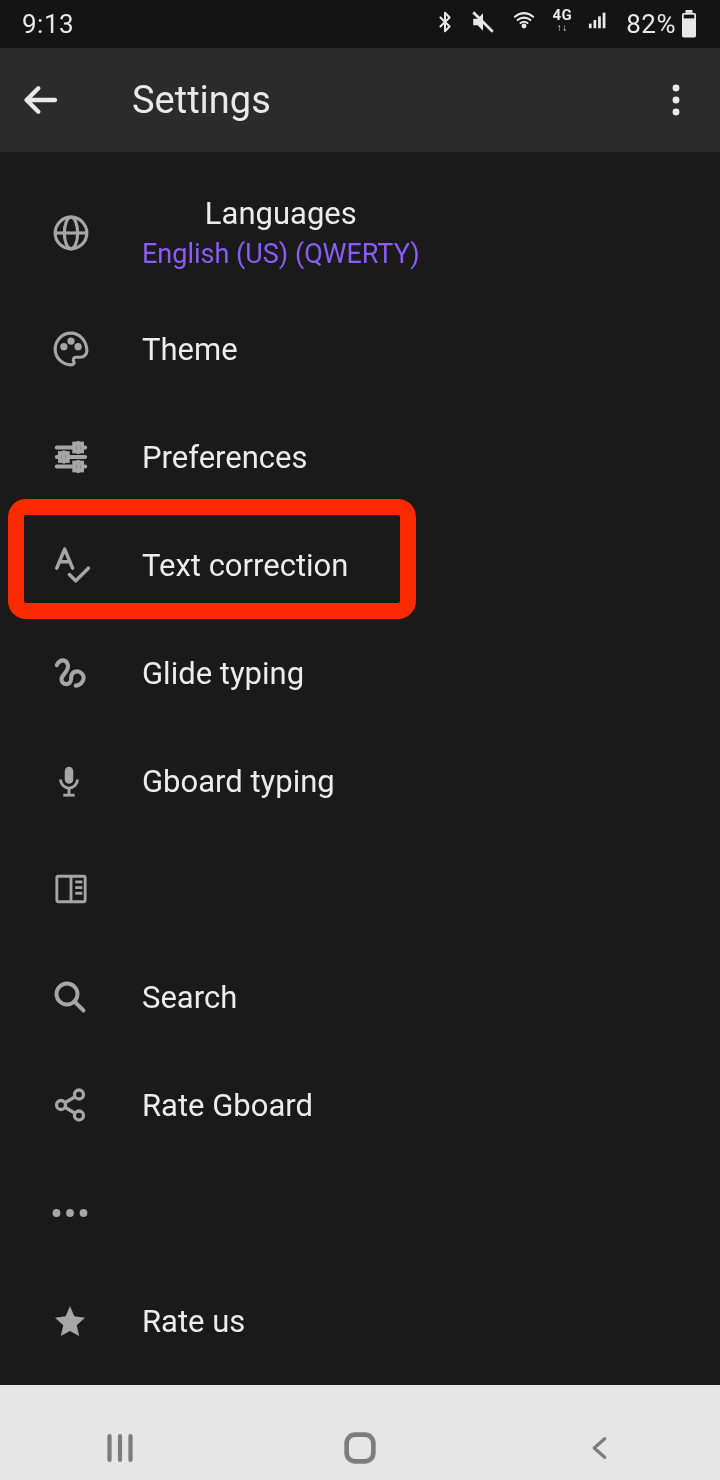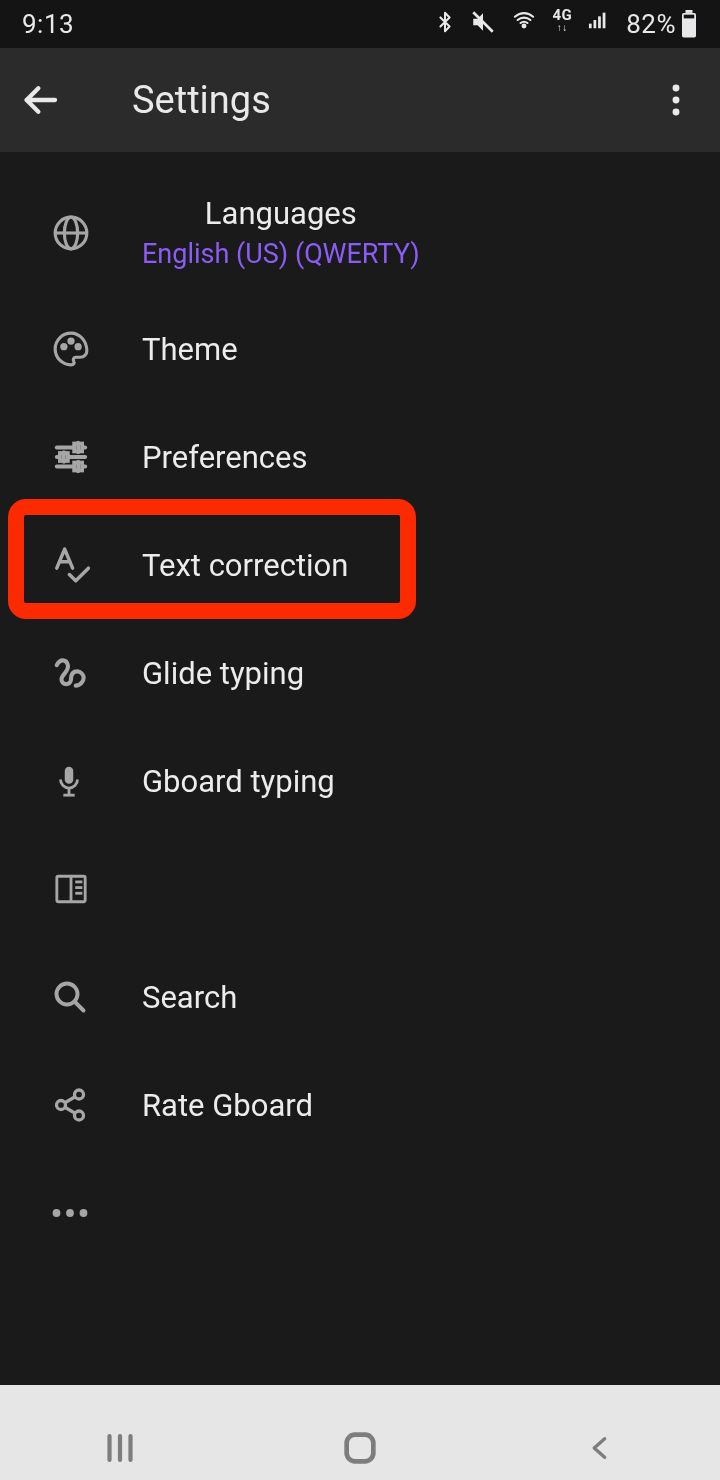--- a/index.html
+++ b/index.html
@@ -240,20 +240,30 @@
     <div class="row std">
       <span class="icon-slot">
         <svg width="36" height="14" viewBox="0 0 24 6" fill="#a6a6a6">
             <circle cx="3" cy="3" r="2.6"></circle>
             <circle cx="12" cy="3" r="2.6"></circle>
             <circle cx="21" cy="3" r="2.6"></circle>
           </svg>
       </span>
     </div>
 
+    <div class="row std">
+      <span class="icon-slot">
+        <svg width="36" height="36" viewBox="0 0 24 24" fill="#a6a6a6">
+            <path d="M12 2l2.9 6.9L22 9.8l-5.5 5 1.6 7.2L12 18.6 5.9 22l1.6-7.2L2 9.8l7.1-.9L12 2z"></path>
+          </svg>
+      </span>
+      <span class="texts">
+          <span class="primary">Rate us</span>
+        </span>
+    </div>
 
   </div>
 
   <div class="nav-bar">
     <span class="nbtn">
       <svg width="36" height="36" viewBox="0 0 24 24" fill="none" stroke="#7d7d7d" stroke-width="2.8" stroke-linecap="round">
           <line x1="5" y1="4" x2="5" y2="20"></line>
           <line x1="12" y1="4" x2="12" y2="20"></line>
           <line x1="19" y1="4" x2="19" y2="20"></line>
         </svg>

